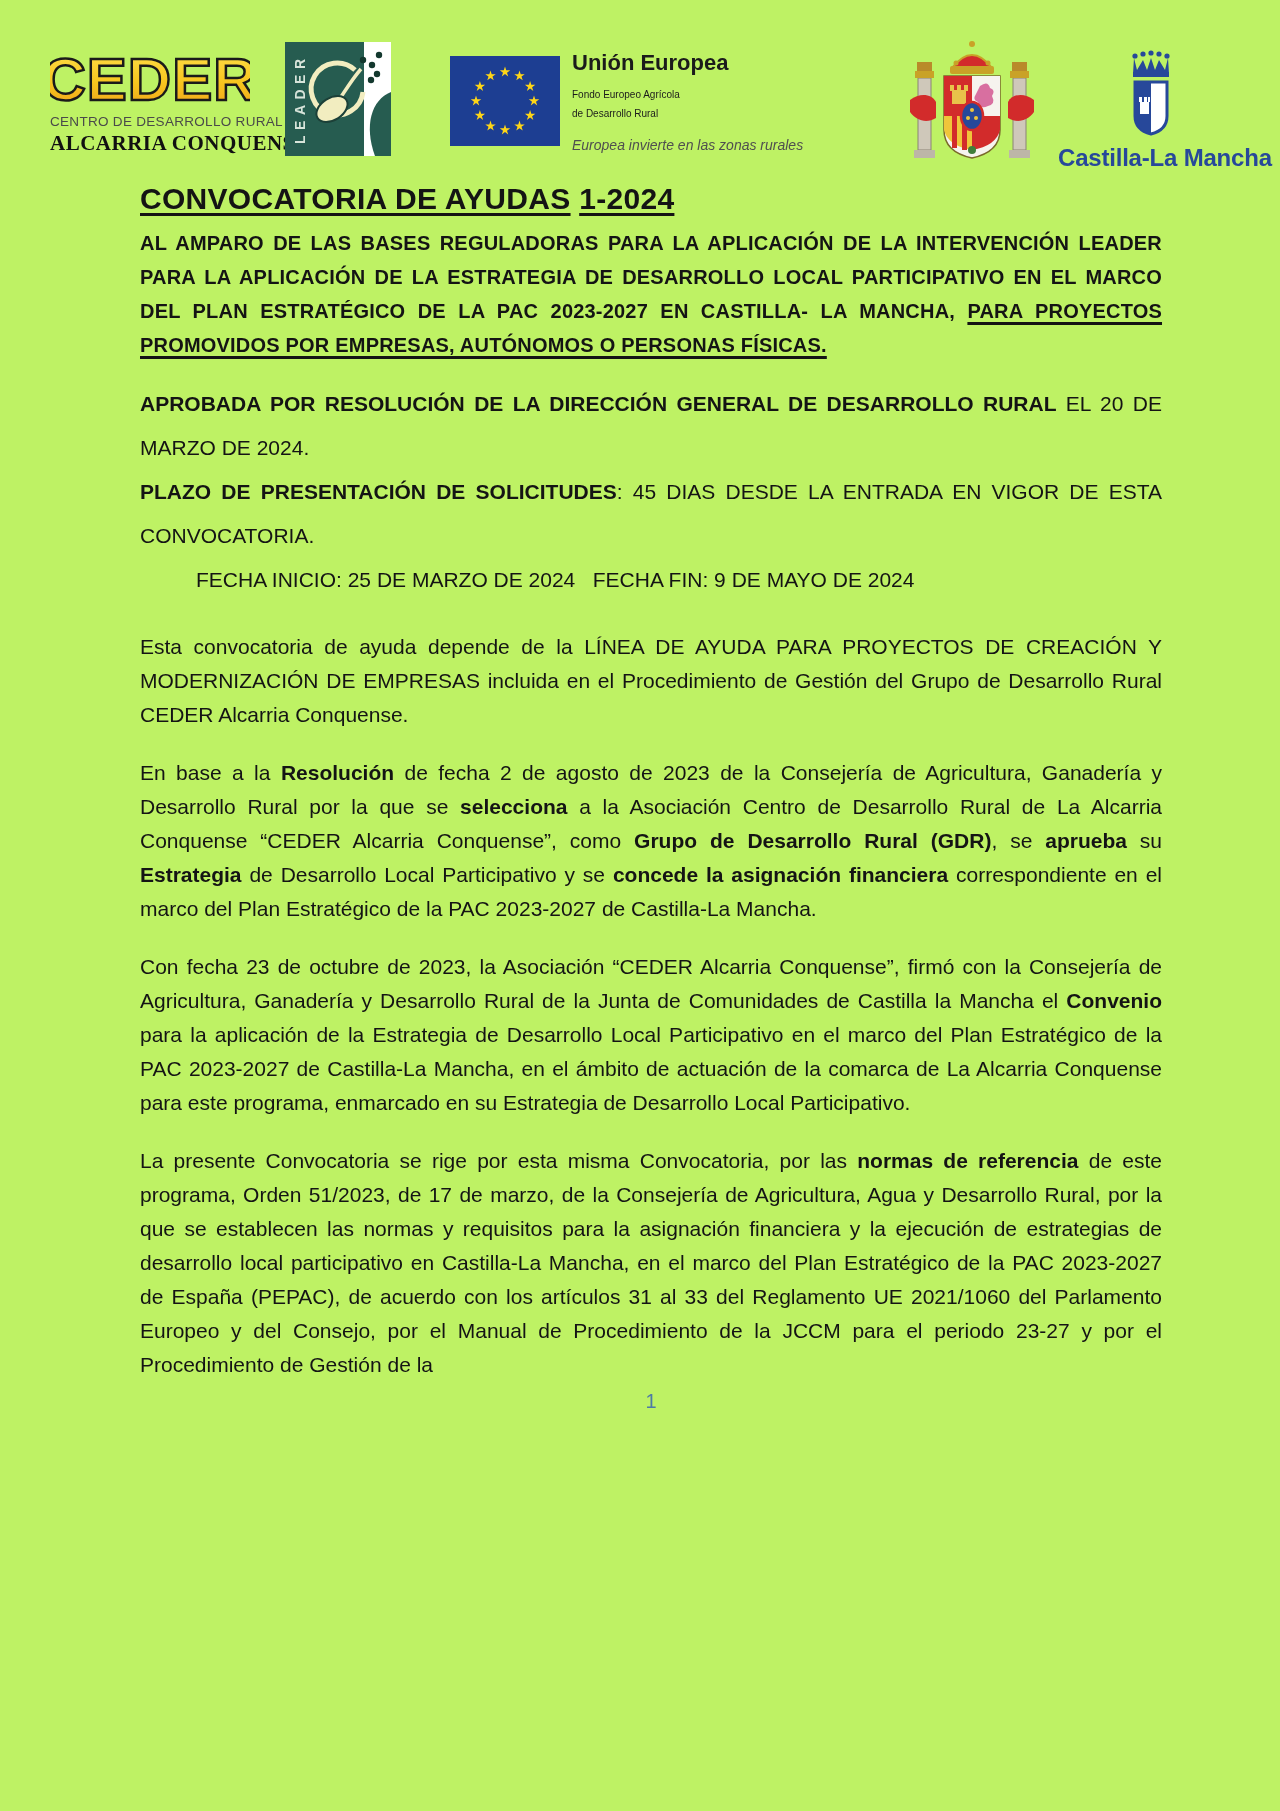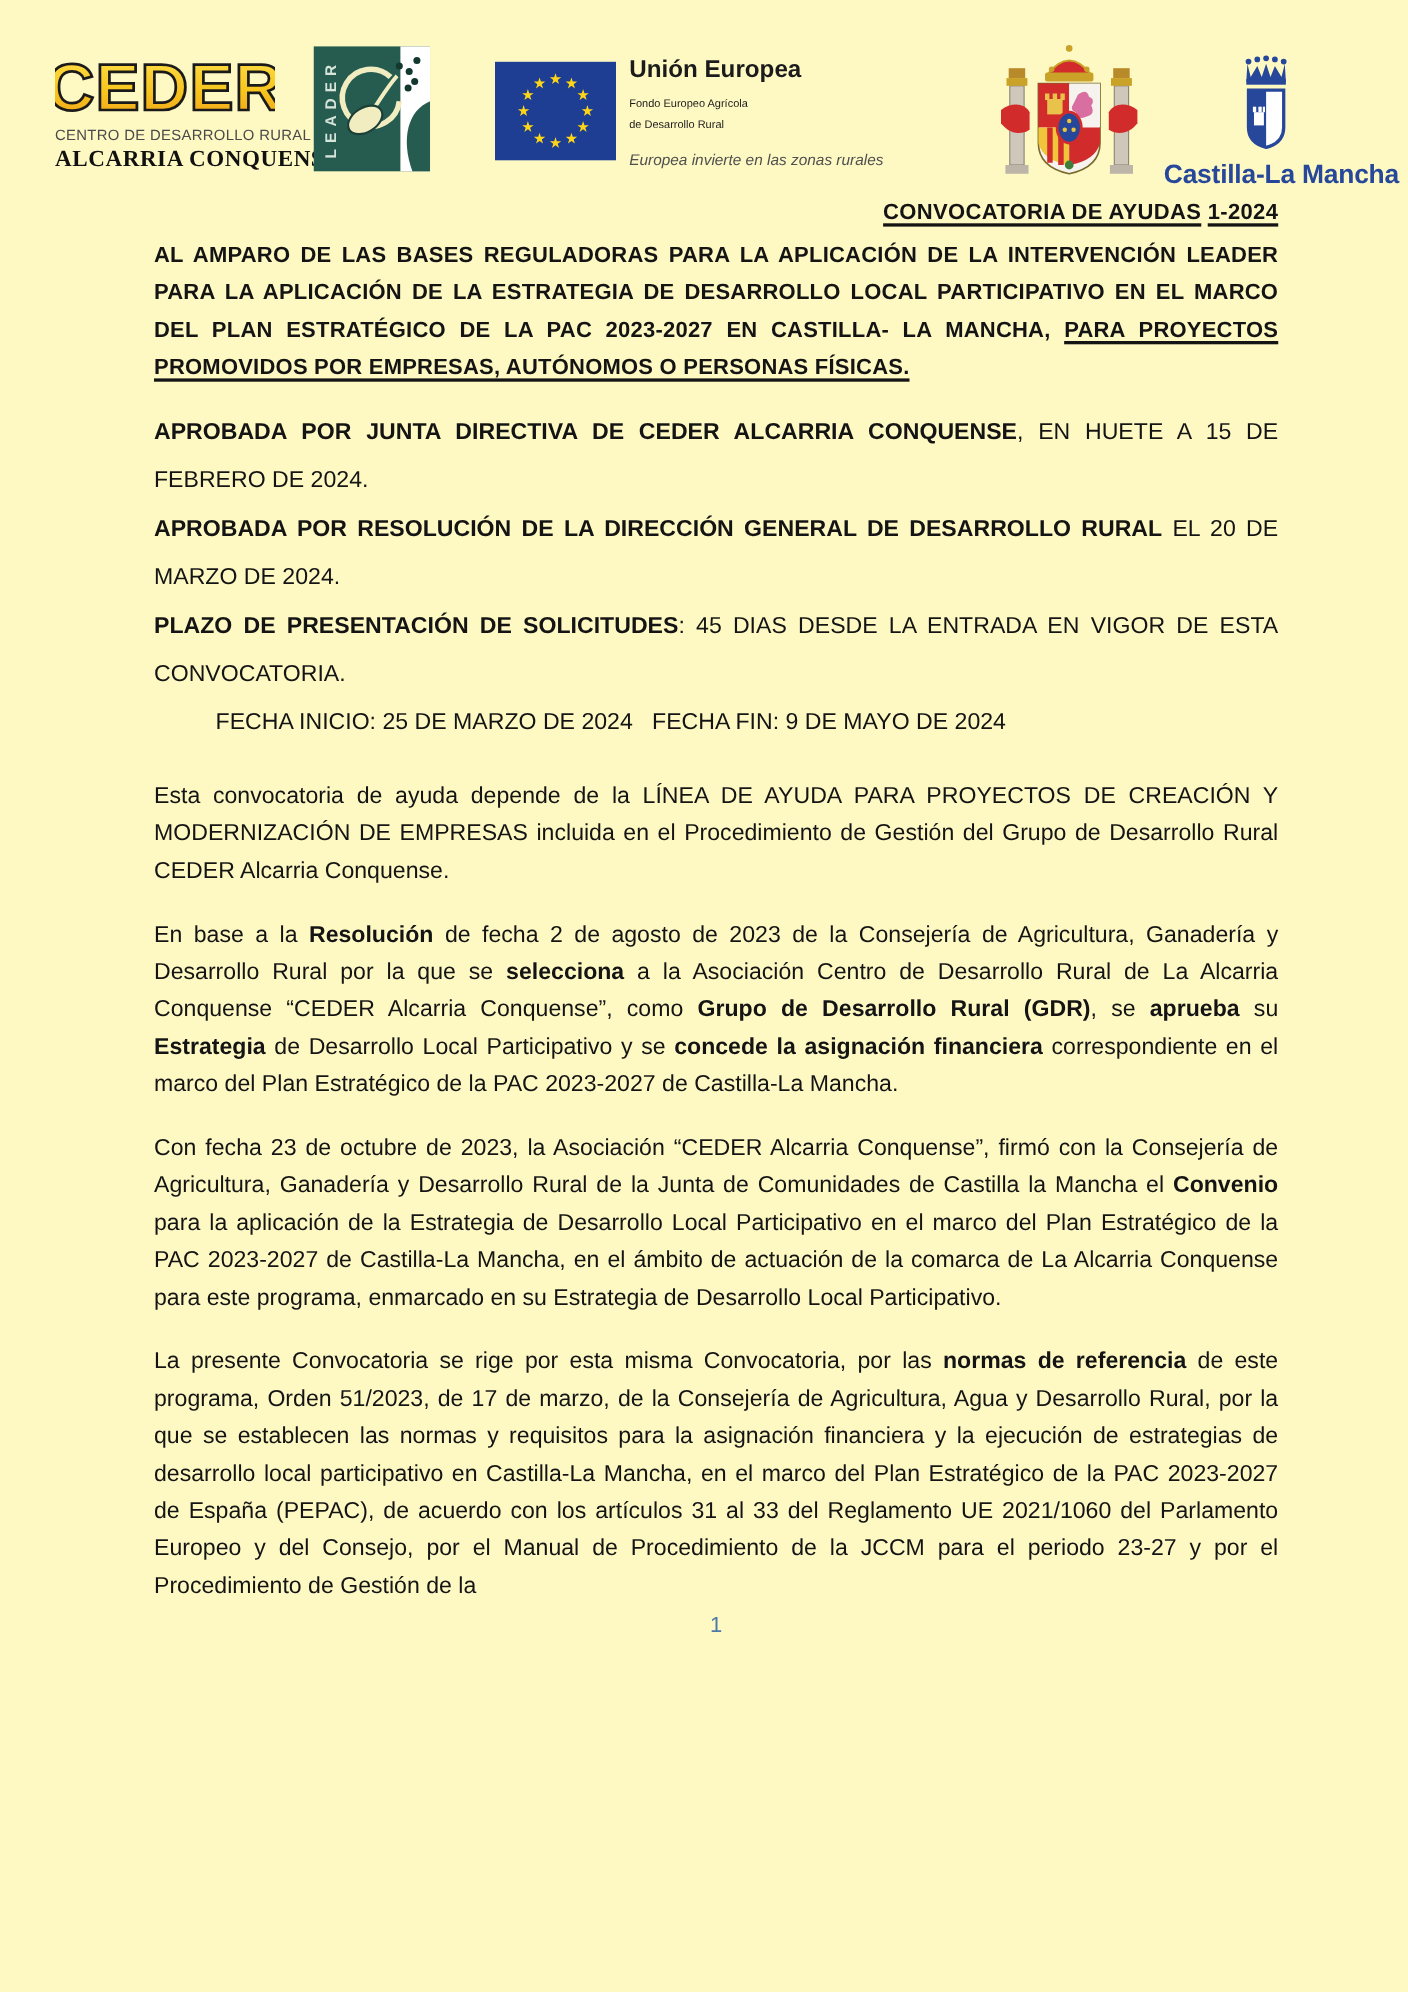--- a/index.html
+++ b/index.html
@@ -1,39 +1,39 @@
 <!DOCTYPE html>
 <html lang="es"><head>
 <meta charset="utf-8">
 <style>
   html,body{margin:0;padding:0;background:#e9e9e9;}
   .page{
     position:relative; width:1280px; height:1811px; margin:0 auto;
-    background:#fef9c3; color:#141414;
+    background:#bef264; color:#141414;
     font-family:"Liberation Sans", sans-serif;
     overflow:hidden;
   }
   
   .logos{position:absolute; top:0; left:0; width:1280px; height:180px;}
   .logo-ceder{position:absolute; left:50px; top:42px; width:200px; text-align:center;}
   .ceder-sub{font-size:13.5px; color:#4a4a4a; letter-spacing:.3px; margin-top:-4px; white-space:nowrap;}
   .ceder-name{font-family:"Liberation Serif", serif; font-weight:bold; font-size:21px; color:#111; letter-spacing:.5px; margin-top:2px; white-space:nowrap;}
   .logo-leader{position:absolute; left:285px; top:42px;}
   .logo-euflag{position:absolute; left:450px; top:56px;}
   .eu-text{position:absolute; left:572px; top:50px; width:310px;}
   .eu-title{font-size:22px; font-weight:bold; color:#1b1b1b;}
   .eu-line{font-size:10px; font-weight:normal; color:#1b1b1b; line-height:19px;}
   .eu-line.first{margin-top:9px;}
   .eu-tag{font-size:14px; font-style:italic; color:#4f4f4f; margin-top:14px;}
   .logo-arms{position:absolute; left:908px; top:38px;}
   .logo-clm{position:absolute; left:1058px; top:50px; width:185px; text-align:center;}
   .clm-label{font-size:24px; font-weight:bold; color:#27489a; letter-spacing:-0.2px; margin-top:4px; white-space:nowrap;}
   
   .content{position:absolute; top:182px; left:140px; width:1022px;}
-  .doc-title{margin:0 0 10px 0; font-size:20px; font-weight:bold; text-align:right; letter-spacing:.3px;}
+  .doc-title{margin:0 0 10px 0; font-size:30px; font-weight:bold; text-align:left; letter-spacing:.3px;}
   .heading{margin:0; font-size:20px; line-height:34px; font-weight:bold; text-align:justify; letter-spacing:.2px;}
   .approvals{margin-top:20px; font-size:21px; line-height:44px; text-align:justify;}
   .approvals p{margin:0;}
   .dates{padding-left:56px; white-space:pre-wrap; text-align:left;}
   .body-p{font-size:21px; line-height:34px; text-align:justify; margin:24px 0 0 0;}
   .body-p.first{margin-top:28px;}
   .page-num{text-align:center; font-size:20px; color:#4d7aa6; margin-top:8px;}
   .b{font-weight:bold;}
   .u{text-decoration:underline; text-decoration-thickness:2.5px; text-underline-offset:4px;}
 </style>
@@ -182,21 +182,20 @@
     </div>
   </div>
 
   <main class="content">
 
     <h1 class="doc-title"><span class="b u">CONVOCATORIA DE AYUDAS</span><span class="b"> </span><span class="b u">1-2024</span></h1>
 
     <p class="heading"><span class="b">AL AMPARO DE LAS BASES REGULADORAS PARA LA APLICACIÓN DE LA INTERVENCIÓN LEADER PARA LA APLICACIÓN DE LA ESTRATEGIA DE DESARROLLO LOCAL PARTICIPATIVO EN EL MARCO DEL PLAN ESTRATÉGICO DE LA PAC 2023-2027 EN CASTILLA- LA MANCHA, </span><span class="b u">PARA PROYECTOS PROMOVIDOS POR EMPRESAS, AUTÓNOMOS O PERSONAS FÍSICAS.</span></p>
 
     <section class="approvals">
-      <p><span class="b">APROBADA POR JUNTA DIRECTIVA DE CEDER ALCARRIA CONQUENSE</span><span>, EN HUETE A 15 DE FEBRERO DE 2024.</span></p>
       <p><span class="b">APROBADA POR RESOLUCIÓN DE LA DIRECCIÓN GENERAL DE DESARROLLO RURAL</span><span> EL 20 DE MARZO DE 2024.</span></p>
       <p><span class="b">PLAZO DE PRESENTACIÓN DE SOLICITUDES</span><span>: 45 DIAS DESDE LA ENTRADA EN VIGOR DE ESTA CONVOCATORIA.</span></p>
       <p class="dates">FECHA INICIO: 25 DE MARZO DE 2024   FECHA FIN: 9 DE MAYO DE 2024</p>
     </section>
 
     <p class="body-p first"><span>Esta convocatoria de ayuda depende de la LÍNEA DE AYUDA PARA PROYECTOS DE CREACIÓN Y MODERNIZACIÓN DE EMPRESAS incluida en el Procedimiento de Gestión del Grupo de Desarrollo Rural CEDER Alcarria Conquense.</span></p>
     <p class="body-p"><span>En base a la </span><span class="b">Resolución</span><span> de fecha 2 de agosto de 2023 de la Consejería de Agricultura, Ganadería y Desarrollo Rural por la que se </span><span class="b">selecciona</span><span> a la Asociación Centro de Desarrollo Rural de La Alcarria Conquense “CEDER Alcarria Conquense”, como </span><span class="b">Grupo de Desarrollo Rural (GDR)</span><span>, se </span><span class="b">aprueba</span><span> su </span><span class="b">Estrategia</span><span> de Desarrollo Local Participativo y se </span><span class="b">concede la asignación financiera</span><span> correspondiente en el marco del Plan Estratégico de la PAC 2023-2027 de Castilla-La Mancha.</span></p>
     <p class="body-p"><span>Con fecha 23 de octubre de 2023, la Asociación “CEDER Alcarria Conquense”, firmó con la Consejería de Agricultura, Ganadería y Desarrollo Rural de la Junta de Comunidades de Castilla la Mancha el </span><span class="b">Convenio</span><span> para la aplicación de la Estrategia de Desarrollo Local Participativo en el marco del Plan Estratégico de la PAC 2023-2027 de Castilla-La Mancha, en el ámbito de actuación de la comarca de La Alcarria Conquense para este programa, enmarcado en su Estrategia de Desarrollo Local Participativo.</span></p>
     <p class="body-p"><span>La presente Convocatoria se rige por esta misma Convocatoria, por las </span><span class="b">normas de referencia</span><span> de este programa, Orden 51/2023, de 17 de marzo, de la Consejería de Agricultura, Agua y Desarrollo Rural, por la que se establecen las normas y requisitos para la asignación financiera y la ejecución de estrategias de desarrollo local participativo en Castilla-La Mancha, en el marco del Plan Estratégico de la PAC 2023-2027 de España (PEPAC), de acuerdo con los artículos 31 al 33 del Reglamento UE 2021/1060 del Parlamento Europeo y del Consejo, por el Manual de Procedimiento de la JCCM para el periodo 23-27 y por el Procedimiento de Gestión de la</span></p>
 

